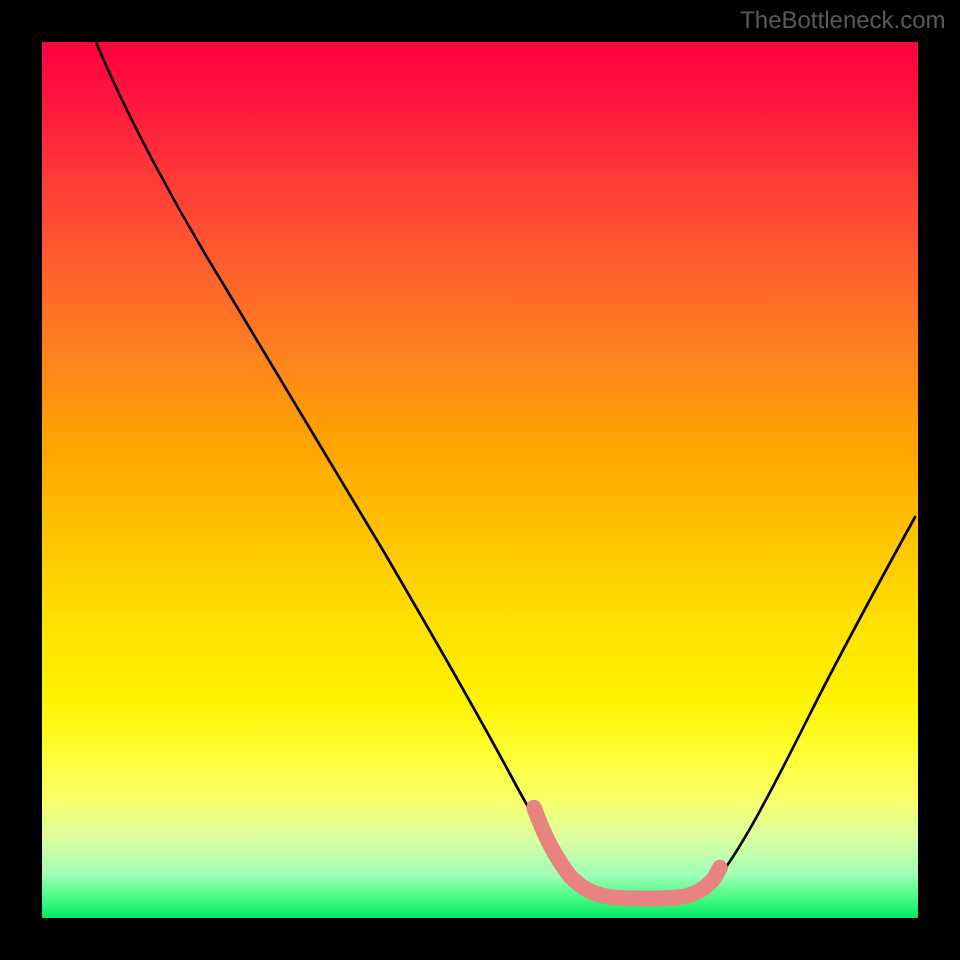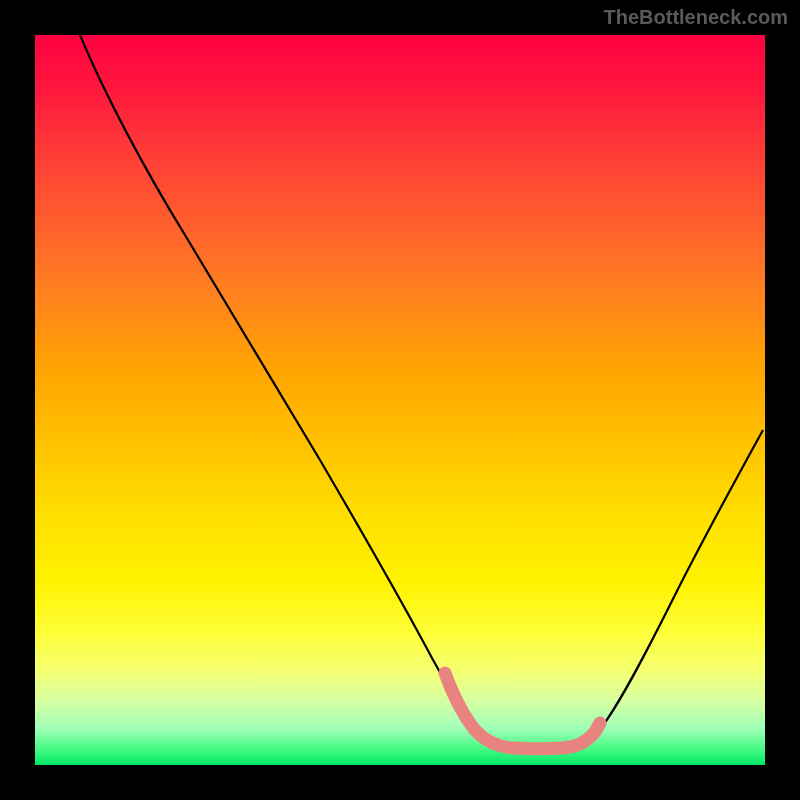--- a/index.html
+++ b/index.html
@@ -10,21 +10,21 @@
     background: #000;
     position: relative;
     font-family: Arial, sans-serif;
   }
   .watermark {
     position: absolute;
     top: 6px;
     right: 12px;
     color: #5a5a5a;
     font-size: 20px;
-    font-weight: 700;
+    font-weight: 400;
     z-index: 10;
   }
   .plot-area {
     position: absolute;
     left: 35px;
     top: 35px;
     width: 730px;
     height: 730px;
     overflow: hidden;
   }

